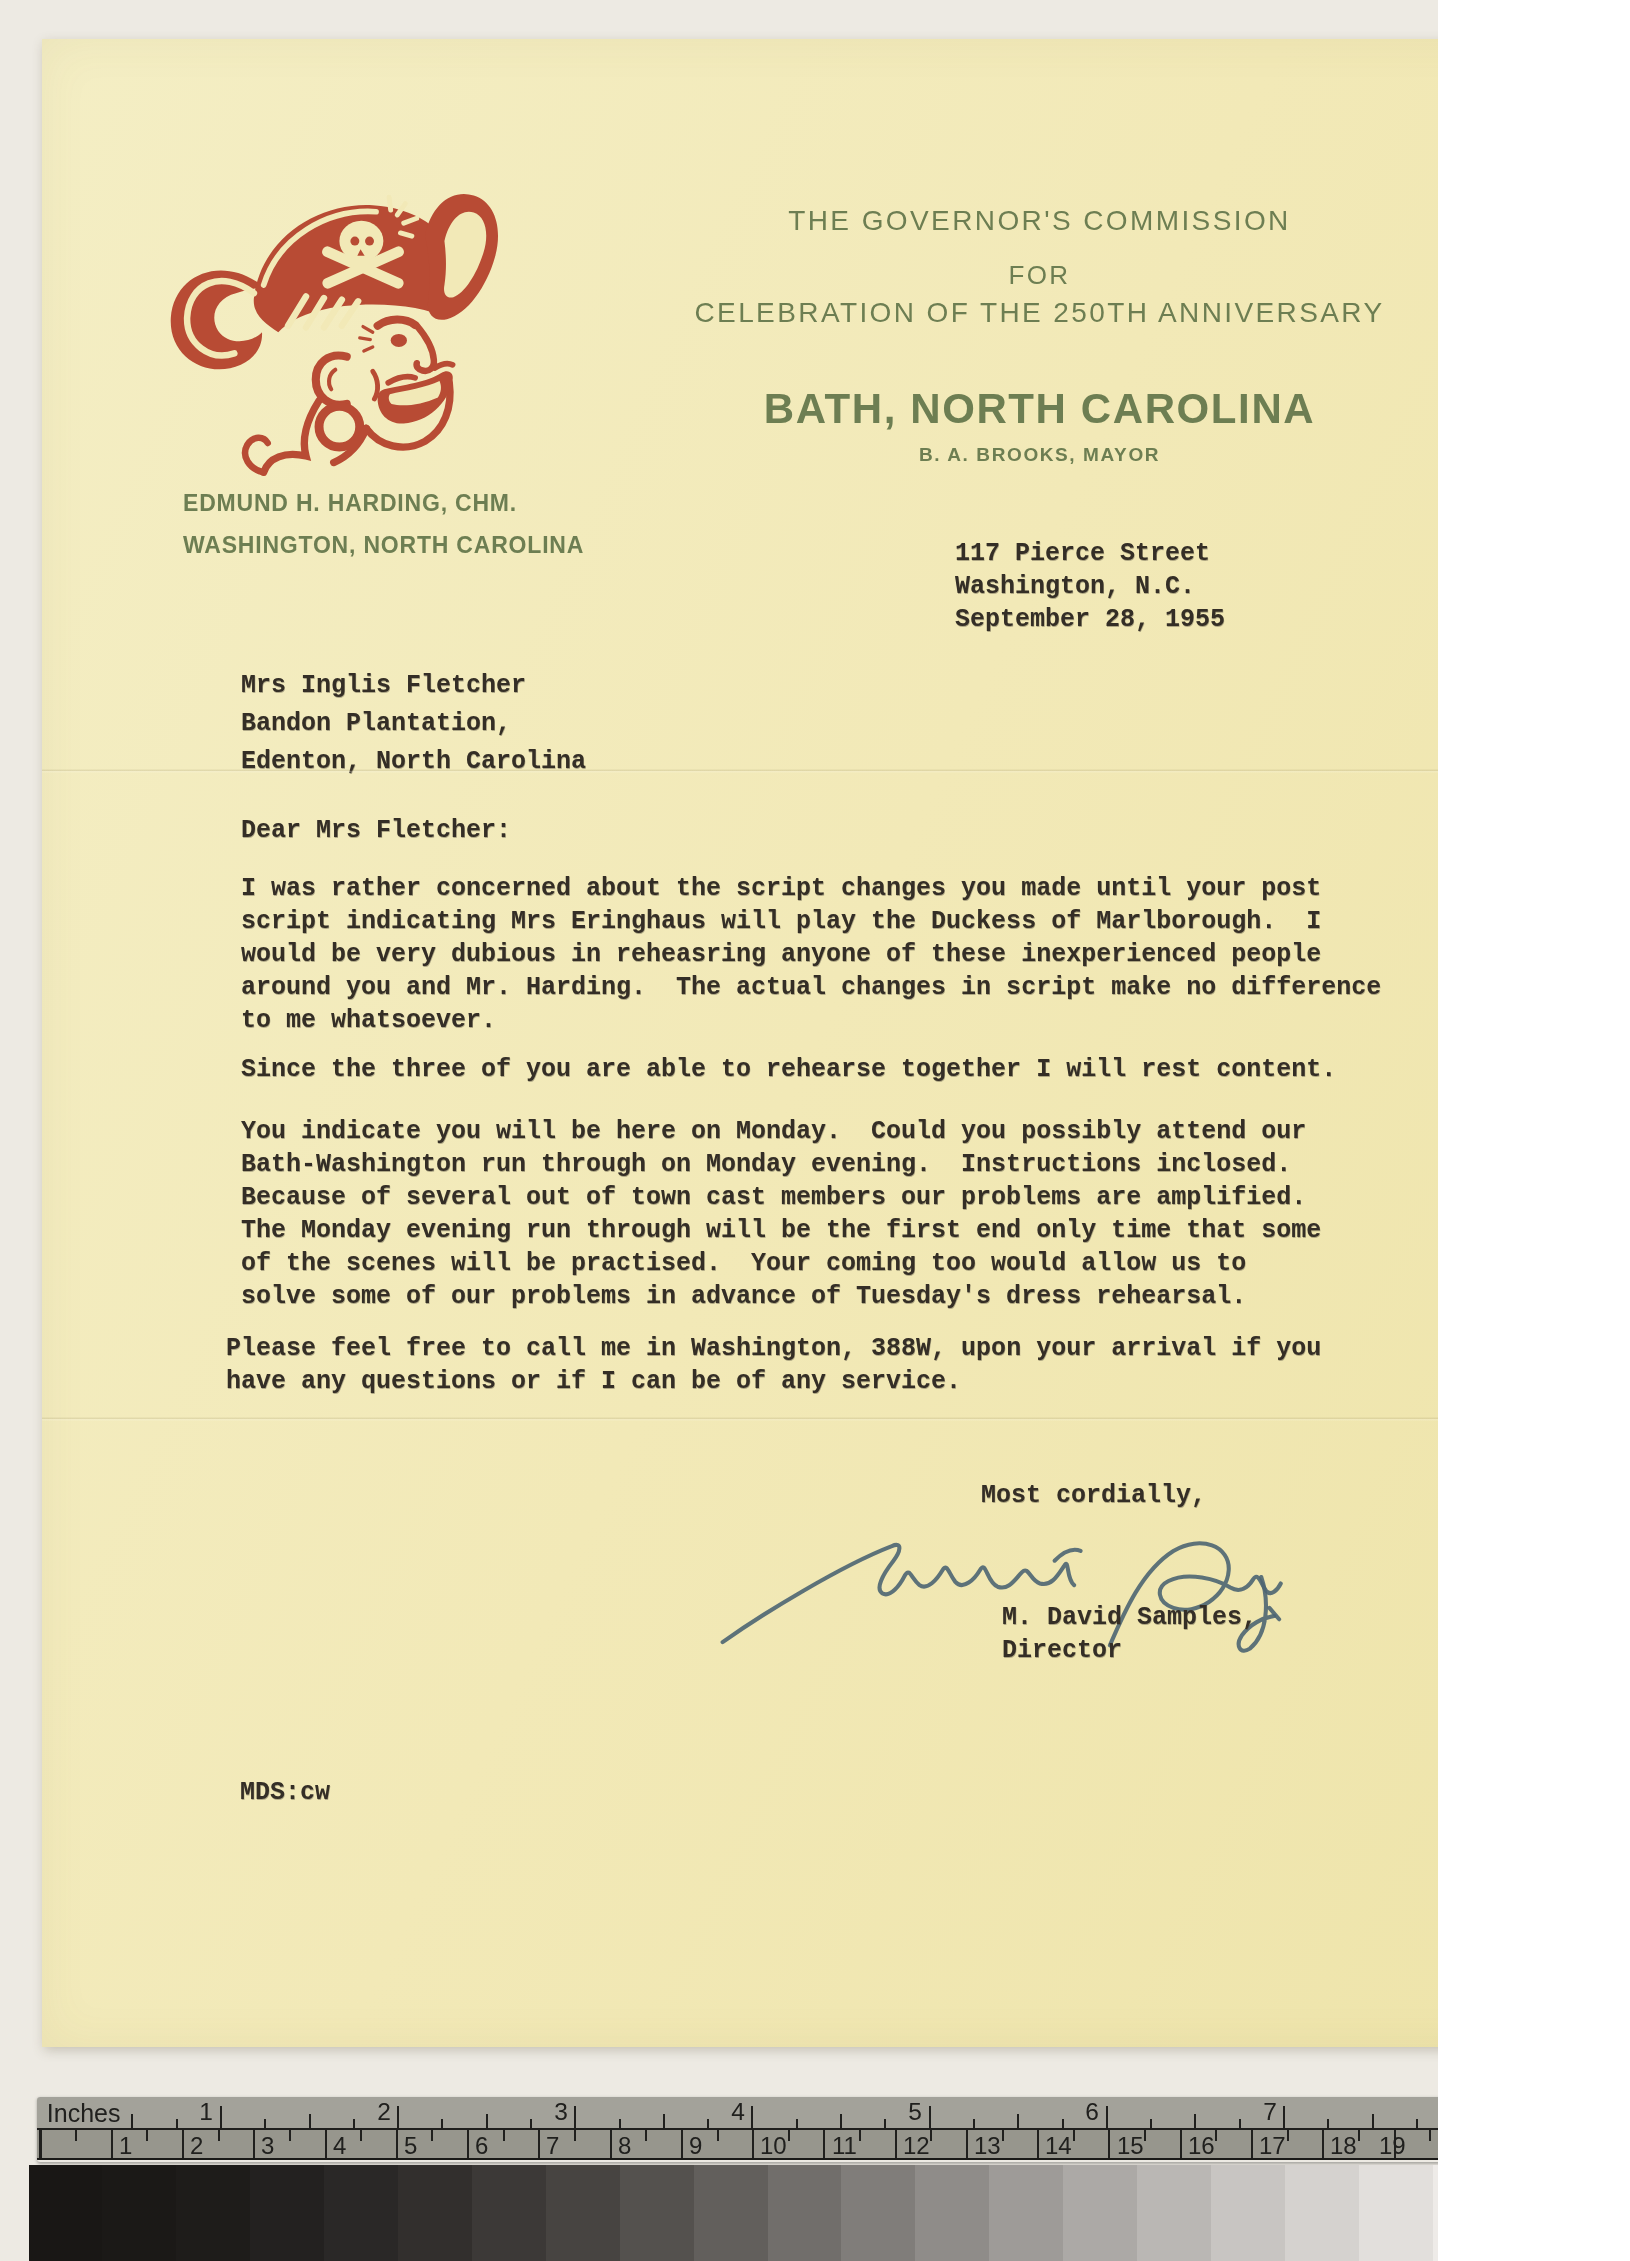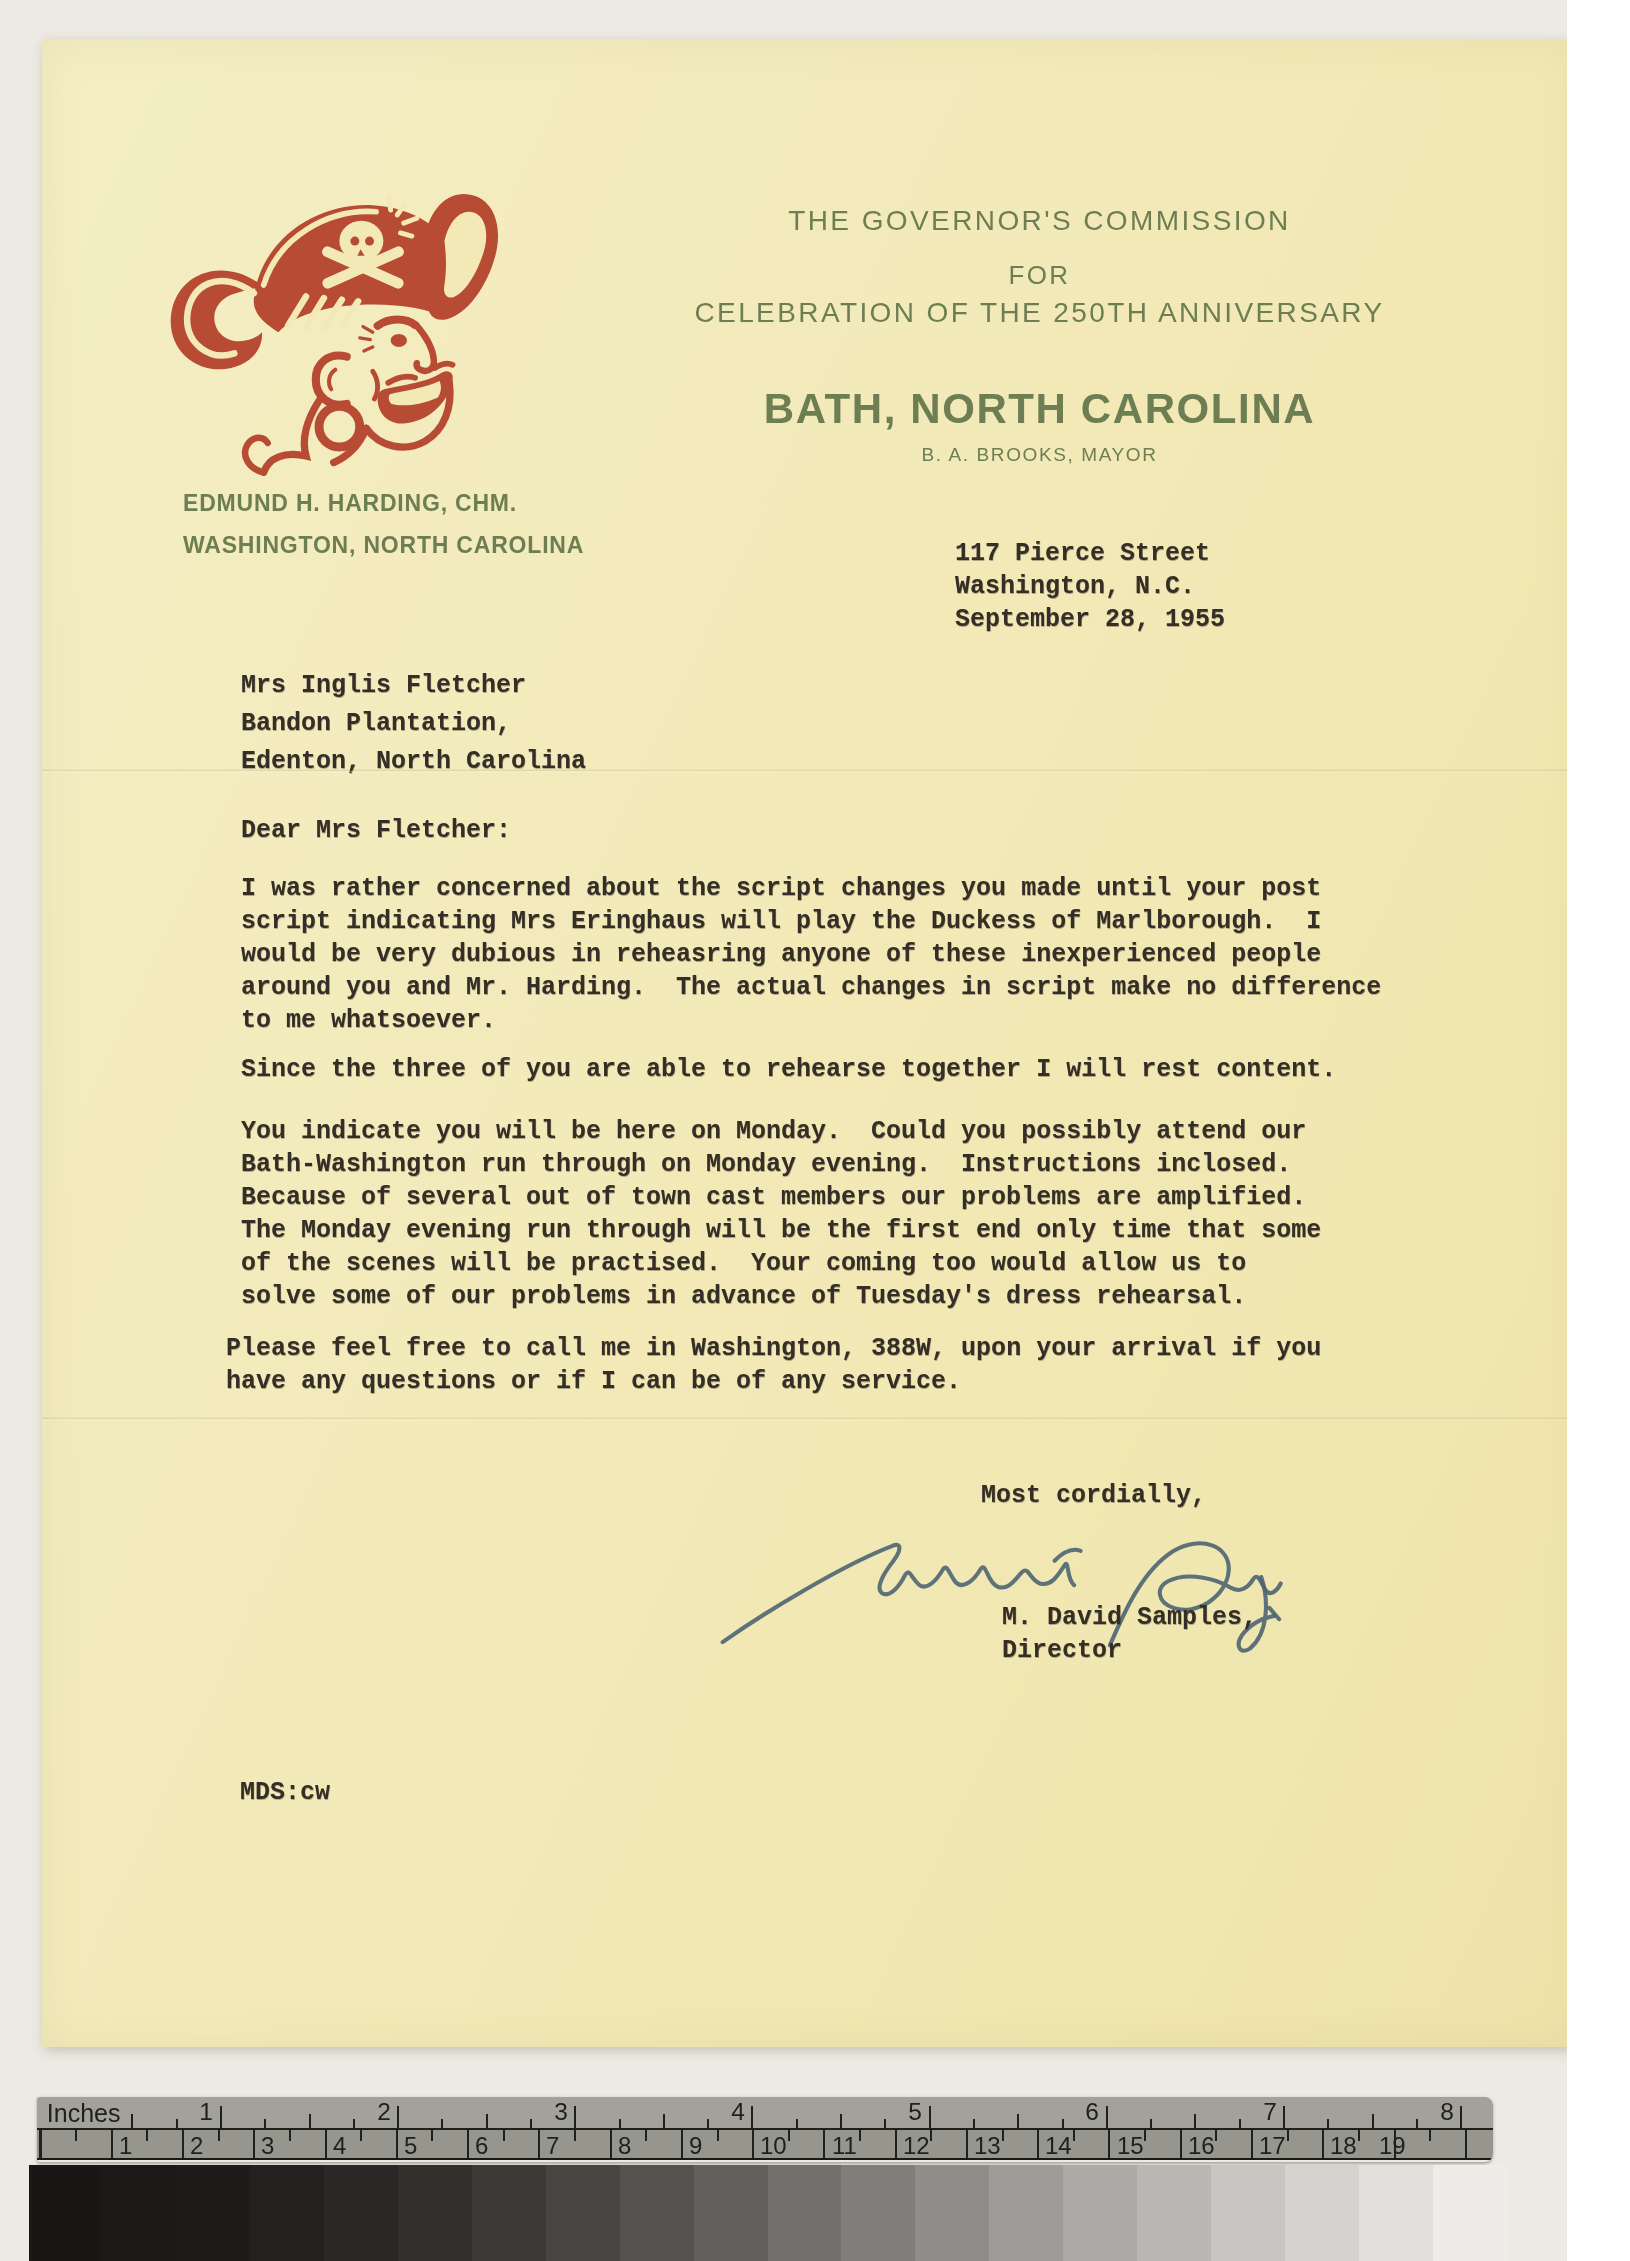--- a/index.html
+++ b/index.html
@@ -2,37 +2,37 @@
 <html style="--background: #edeae3; --paper: #f2e9b7; --green: #6d7e52; --red: #b5432d; --ink: #342e26; --signature: #4c6572; --ruler_top_band: #a3a29a; --ruler_cm_band: #97968d; --ruler_marks: #20201e;font-size:13px"><head>
 <meta charset="utf-8">
 <style>
   :root{
     --background:#edeae3; --paper:#f2e9b7; --green:#6d7e52; --red:#b5432d;
     --ink:#342e26; --signature:#4c6572; --ruler_top_band:#a3a29a;
     --ruler_cm_band:#97968d; --ruler_marks:#20201e;
   }
   *{margin:0;padding:0;box-sizing:border-box;}
   body{font-family:"Liberation Sans",sans-serif;}
-  .stage{position:relative;width:1567px;height:2261px;background:var(--background);overflow:hidden;}
+  .stage{position:relative;width:1438px;height:2261px;background:var(--background);overflow:hidden;}
   .paper{
     position:absolute;left:42px;top:39px;width:1538px;height:2008px;
     background:linear-gradient(115deg,#f4eec4 0%,var(--paper) 50%,#eee4aa 100%);
     box-shadow:1.6px 4.1px 11.4px rgba(90,82,55,.28), inset 0 0 49px rgba(120,105,55,.07);
   }
   .crease{position:absolute;left:0;width:100%;height:4.1px;
     background:linear-gradient(180deg,rgba(120,105,55,0),rgba(110,96,48,.16),rgba(255,252,235,.3),rgba(120,105,55,0));}
   
   .lh{position:absolute;left:488px;width:1019px;text-align:center;color:var(--green);
       font-family:"Liberation Sans",sans-serif;white-space:pre;}
   .lh1{top:166px;font-size:28px;letter-spacing:2.4px;}
   .lh2{top:221px;font-size:26px;letter-spacing:2.4px;}
   .lh3{top:258px;font-size:28px;letter-spacing:2.4px;}
   .lh4{top:312px;font-size:23px;letter-spacing:1.6px;}
   .lh5{top:346px;font-size:42px;font-weight:bold;letter-spacing:1.6px;}
-  .lh6{top:405px;font-size:19px;font-weight:normal;letter-spacing:1.6px;}
+  .lh6{top:405px;font-size:19px;font-weight:bold;letter-spacing:1.6px;}
   .chm{position:absolute;left:141px;color:var(--green);font-size:23px;font-weight:bold;letter-spacing:0.8px;white-space:pre;}
   .chm1{top:451px;} .chm2{top:493px;}
   
   .typed{position:absolute;font-family:"Liberation Mono",monospace;font-weight:700;
     font-size:25px;line-height:33px;color:var(--ink);white-space:pre;
     text-shadow:0.5px 0.5px 0 rgba(52,46,38,.35);}
   .sender{left:913px;top:498px;}
   .recipient{left:199px;top:628px;line-height:38px;}
   .salutation{left:199px;top:775px;}
   .p1{left:199px;top:833px;}

